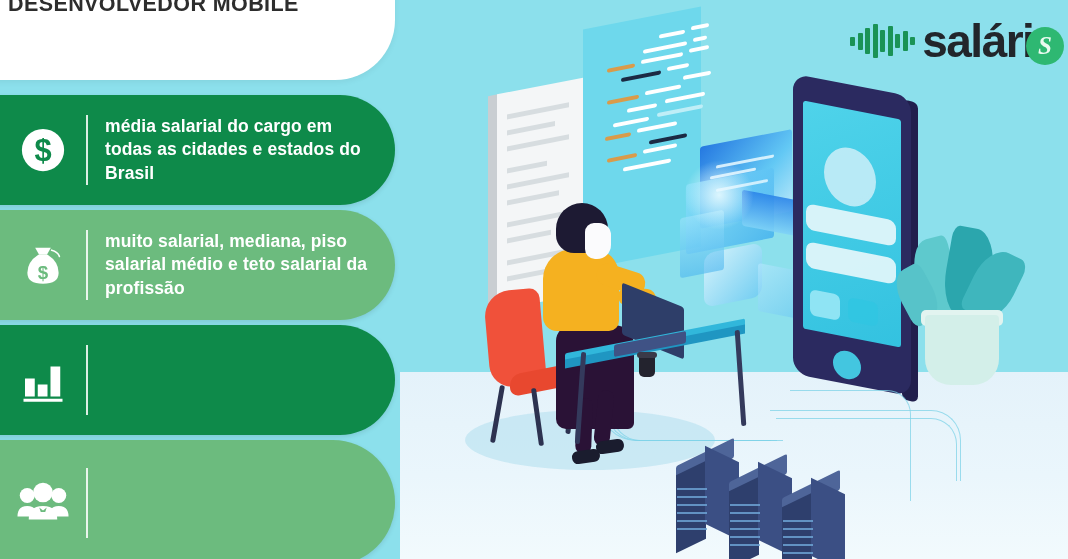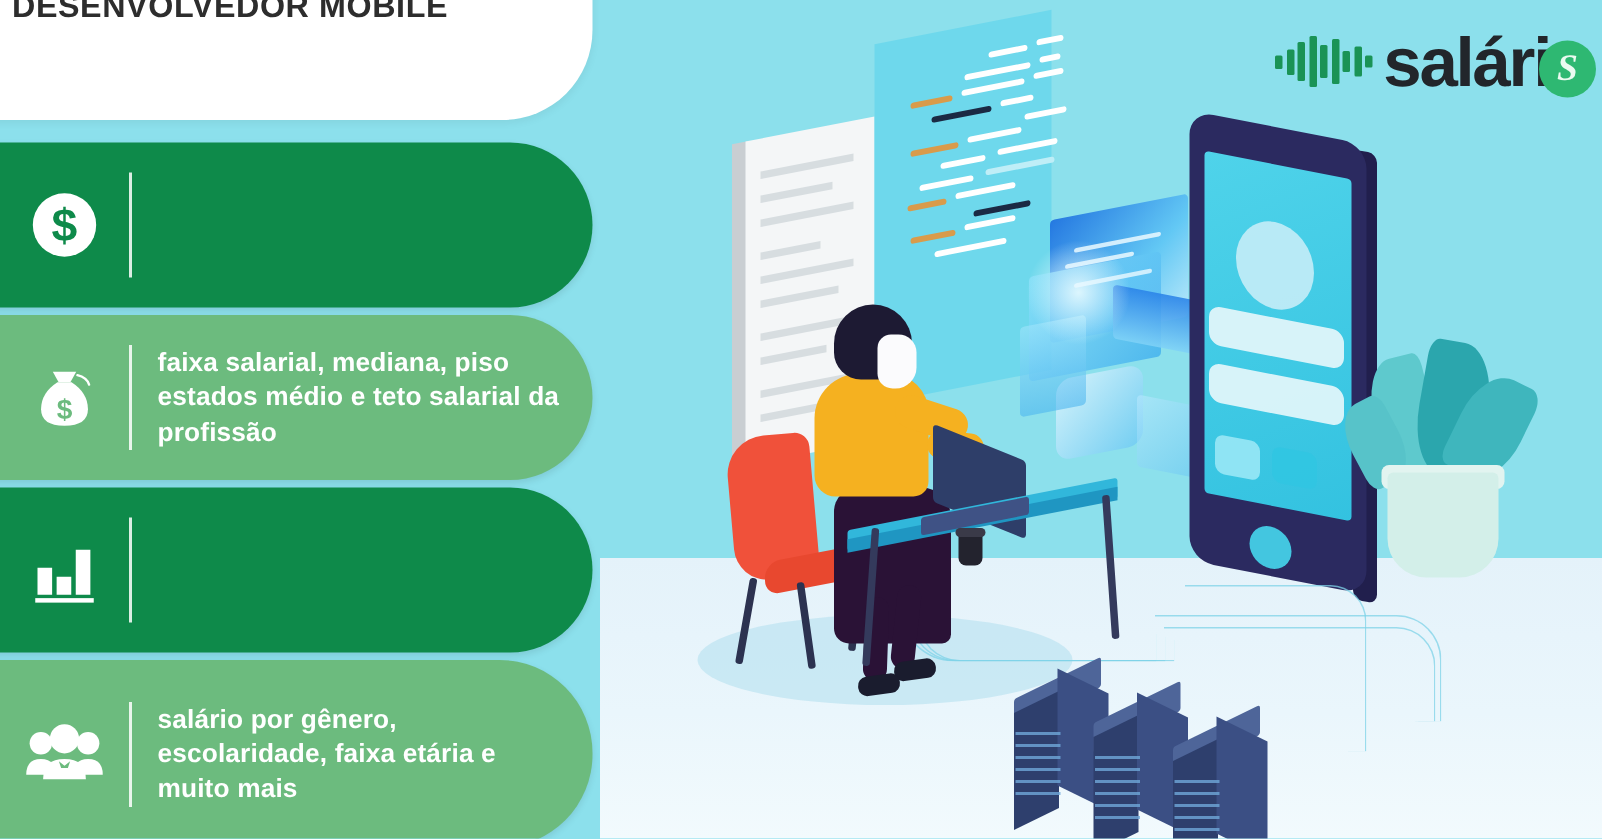--- a/index.html
+++ b/index.html
@@ -310,33 +310,34 @@
   <div>
 
     <div class="pill dark" style="top:95px;height:110px;">
       <span class="pill-icon">
         <svg viewBox="0 0 64 64" width="52" height="52" aria-hidden="true">
           <circle cx="32" cy="32" r="26" fill="#ffffff"></circle>
           <text x="32" y="45" text-anchor="middle" font-size="38" font-weight="bold" font-family="Liberation Sans, sans-serif" fill="#0e8a4a">$</text>
         </svg>
       </span>
       <span class="pill-div"></span>
+      <span class="pill-text">média salarial do cargo em todas as cidades e estados do Brasil</span>
     </div>
 
     <div class="pill light" style="top:210px;height:110px;">
       <span class="pill-icon">
         <svg viewBox="0 0 64 64" width="50" height="50" aria-hidden="true">
           <path d="M22 10 h20 l-5 9 h-10 z" fill="#ffffff"></path>
           <path d="M26 19 q-14 9 -14 23 q0 14 20 14 q20 0 20 -14 q0 -14 -14 -23 z" fill="#ffffff"></path>
           <path d="M43 13 q8 2 10 8" stroke="#ffffff" stroke-width="2" fill="none" stroke-linecap="round"></path>
           <text x="32" y="50" text-anchor="middle" font-size="24" font-weight="bold" font-family="Liberation Sans, sans-serif" fill="#6cbb7e">$</text>
         </svg>
       </span>
       <span class="pill-div"></span>
-      <span class="pill-text">faixa salarial, mediana, piso estados médio e teto salarial da profissão</span>
+      <span class="pill-text">muito salarial, mediana, piso salarial médio e teto salarial da profissão</span>
     </div>
 
     <div class="pill dark" style="top:325px;height:110px;">
       <span class="pill-icon">
         <svg viewBox="0 0 64 64" width="48" height="48" aria-hidden="true">
           <rect x="8" y="30" width="13" height="24" fill="#ffffff"></rect>
           <rect x="25" y="38" width="13" height="16" fill="#ffffff"></rect>
           <rect x="42" y="14" width="13" height="40" fill="#ffffff"></rect>
           <rect x="6" y="57" width="52" height="4" fill="#ffffff"></rect>
         </svg>
@@ -350,21 +351,20 @@
           <circle cx="15" cy="22" r="10" fill="#ffffff"></circle>
           <path d="M2 50 q0 -14 13 -14 q13 0 13 14 z" fill="#ffffff"></path>
           <circle cx="57" cy="22" r="10" fill="#ffffff"></circle>
           <path d="M44 50 q0 -14 13 -14 q13 0 13 14 z" fill="#ffffff"></path>
           <circle cx="36" cy="18" r="13" fill="#ffffff"></circle>
           <path d="M17 54 q0 -18 19 -18 q19 0 19 18 z" fill="#ffffff"></path>
           <path d="M31 38 l5 4 l5 -4 l-2 6 h-6 z" fill="#6cbb7e"></path>
         </svg>
       </span>
       <span class="pill-div"></span>
-      <span class="pill-text">salário por gênero, escolaridade, faixa etária e muito mais</span>
     </div>
   </div>
 
   <div class="header-card">
 
     <div class="header-title">DESENVOLVEDOR MOBILE</div>
   </div>
 
   <div class="logo">
     <span class="logo-bars">

